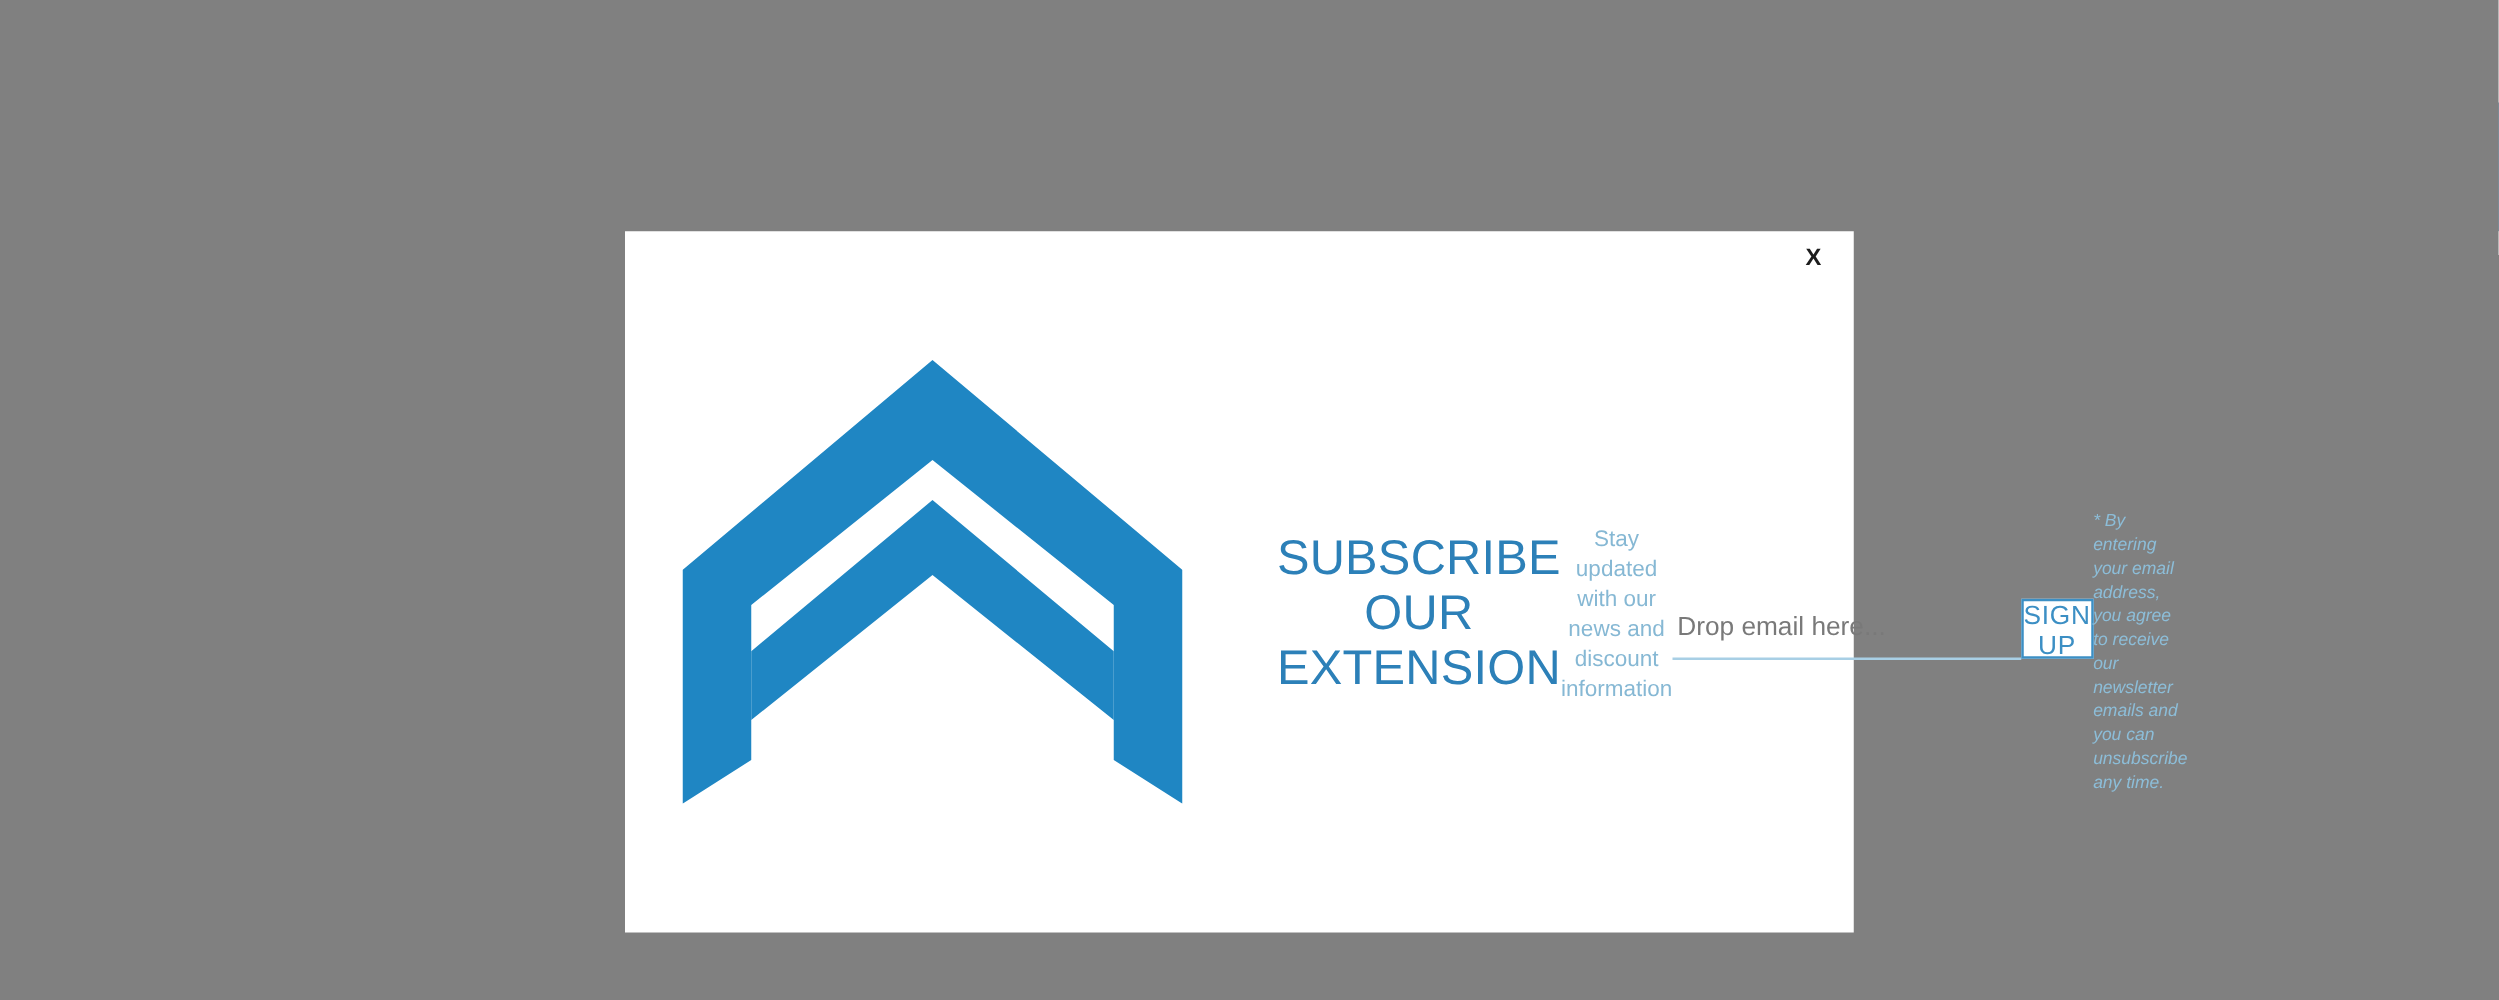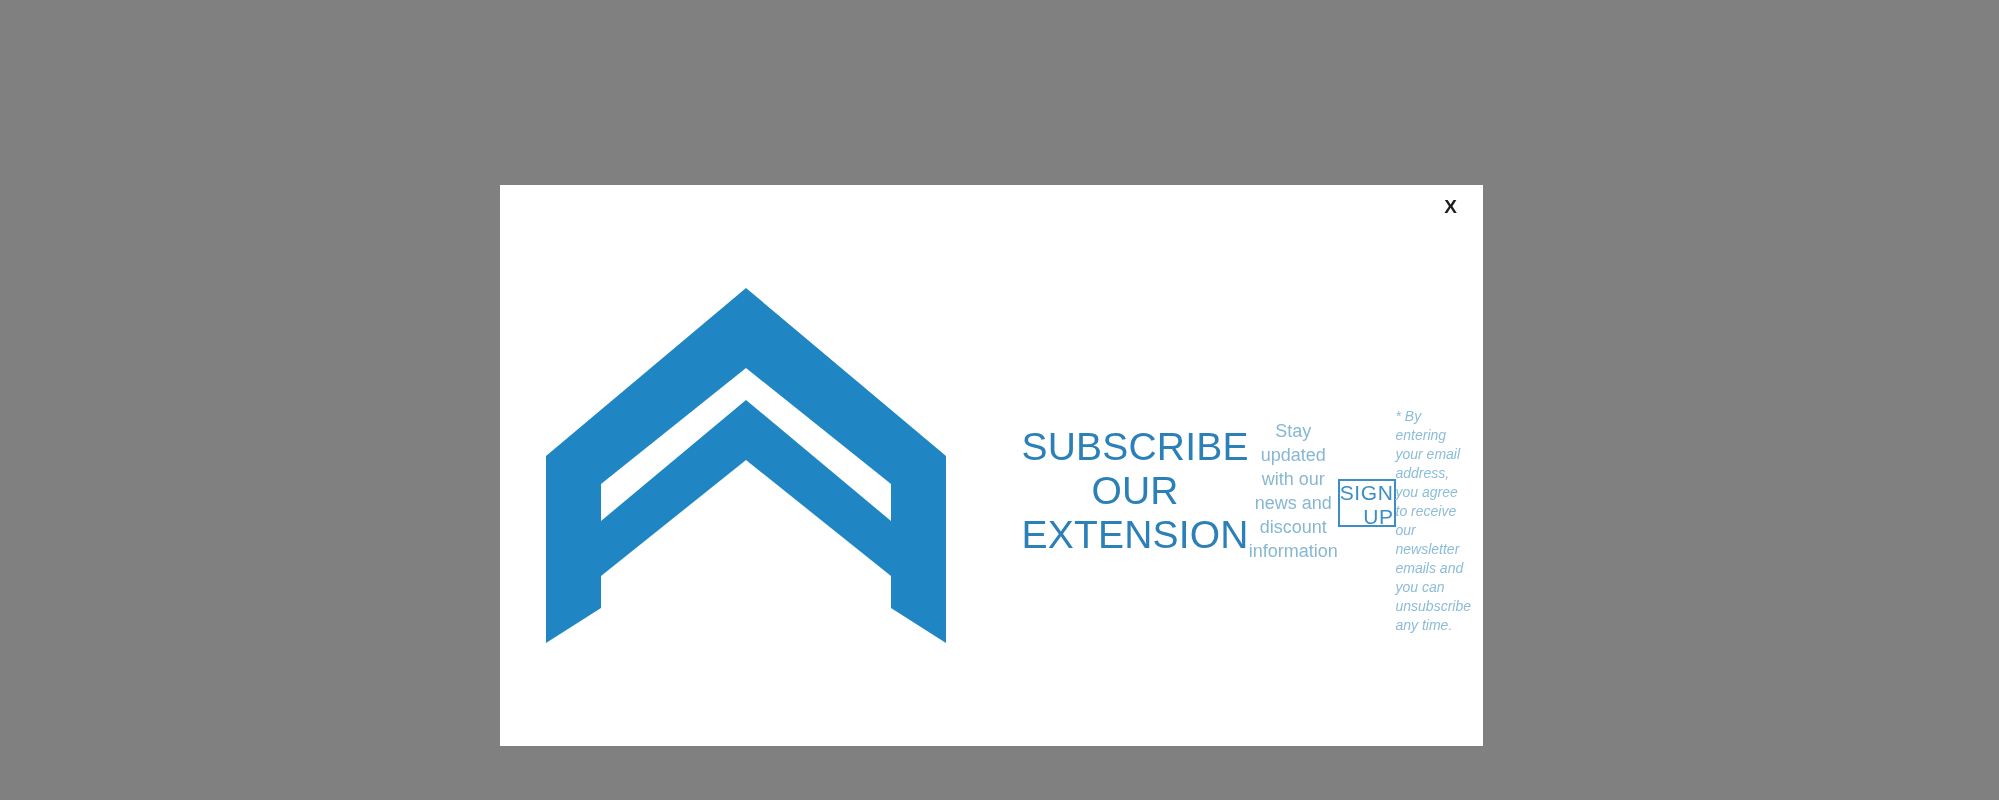--- a/index.html
+++ b/index.html
@@ -304,21 +304,20 @@
     margin-top: 24px;
     width: 335px;
     height: 48px;
     background: #ffffff;
     border: 2px solid #3c8fc4;
     color: #3c8fc4;
     font-size: 21px;
     letter-spacing: 0.6px;
     cursor: pointer;
     font-family: "Liberation Sans", sans-serif;
-    text-align: right;
   }
   .disclaimer {
     margin-top: 60px;
     width: 330px;
     font-size: 14px;
     line-height: 19px;
     font-style: italic;
     color: #8cbdd8;
     text-align: left;
   }
@@ -439,18 +438,19 @@
         </svg>
       </span>
     </div>
 
     <div class="modal-right">
       <div class="modal-title">
         <div>SUBSCRIBE</div>
         <div>OUR EXTENSION</div>
       </div>
       <div class="modal-sub">Stay updated with our news and discount information</div>
+      <input class="email-field" type="text" placeholder="Drop email here..." style="">
       <button class="signup-btn">SIGN UP</button>
       <div class="disclaimer">* By entering your email address, you agree to receive our newsletter emails and you can unsubscribe any time.</div>
     </div>
   </div>
 
 </div>
 
 </body></html>

